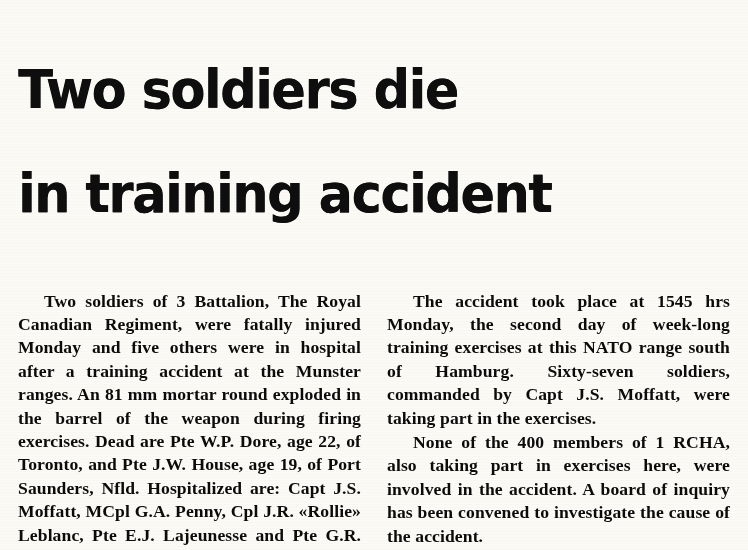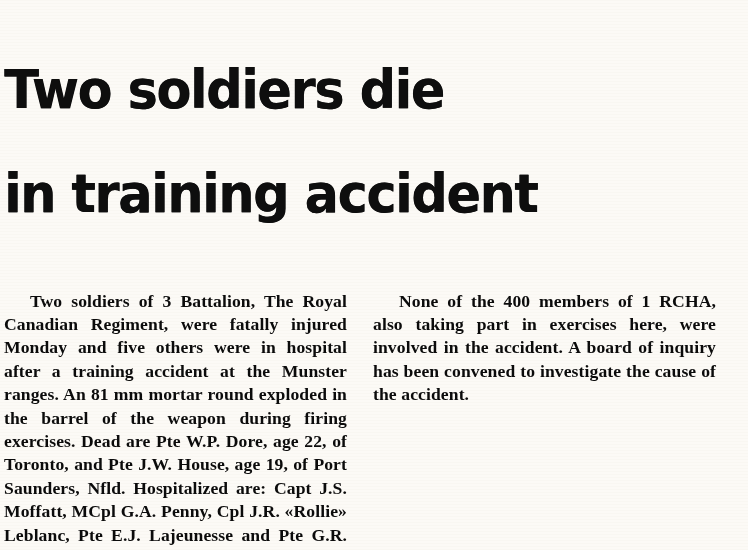--- a/index.html
+++ b/index.html
@@ -12,21 +12,21 @@
     background: #ffffff;
     font-family: "Liberation Serif", serif;
     overflow: hidden;
   }
   .clipping {
     position: relative;
     width: 748px;
     height: 550px;
     background: #f6f4f0;
     box-sizing: border-box;
-    padding: 12px 18px 8px 4px;
+    padding: 12px 18px 8px 18px;
     filter: contrast(1.05);
   }
   .headline {
     font-family: "DejaVu Sans", sans-serif;
     font-weight: bold;
     color: #131313;
     font-size: 53px;
     line-height: 0.98;
     letter-spacing: -1.4px;
     margin: 0 0 6px 0;
@@ -81,19 +81,20 @@
   </h1>
 
   <div class="columns">
 
     <div class="col">
       <p>Two soldiers of 3 Battalion, The Royal Canadian Regiment, were fatally injured Monday and five others were in hospital after a training accident at the Munster ranges. An 81 mm mortar round exploded in the barrel of the weapon during firing exercises. Dead are Pte W.P. Dore, age 22, of Toronto, and Pte J.W. House, age 19, of Port Saunders, Nfld. Hospitalized are: Capt J.S. Moffatt, MCpl G.A. Penny, Cpl J.R. «Rollie» Leblanc, Pte E.J. Lajeunesse and Pte G.R. Taylor.</p>
 
     </div>
 
     <div class="col">
+      <p>The accident took place at 1545 hrs Monday, the second day of week-long training exercises at this NATO range south of Hamburg. Sixty-seven soldiers, commanded by Capt J.S. Moffatt, were taking part in the exercises.</p>
       <p>None of the 400 members of 1 RCHA, also taking part in exercises here, were involved in the accident. A board of inquiry has been convened to investigate the cause of the accident.</p>
     </div>
 
   </div>
 
   <div class="grain"></div>
 </div>
 
 </body></html>

